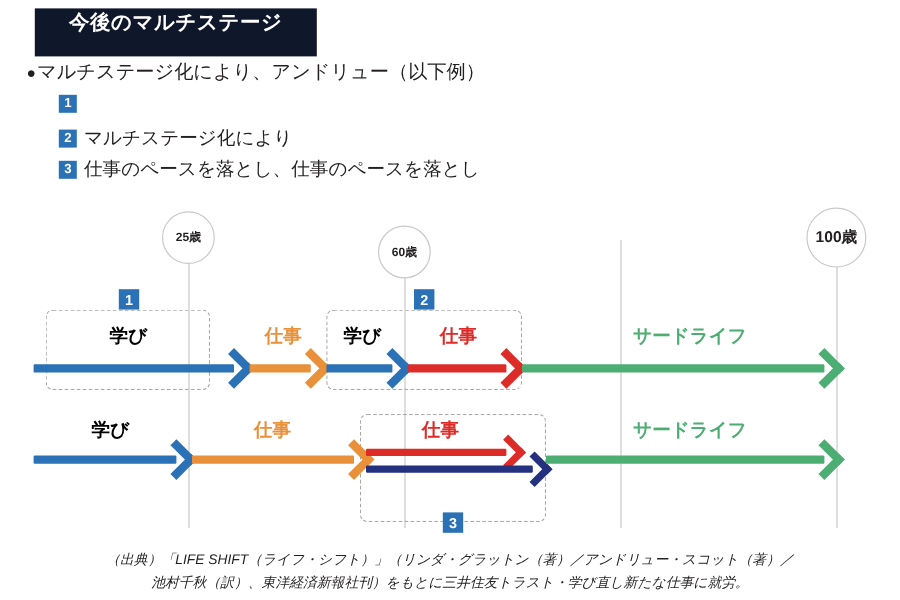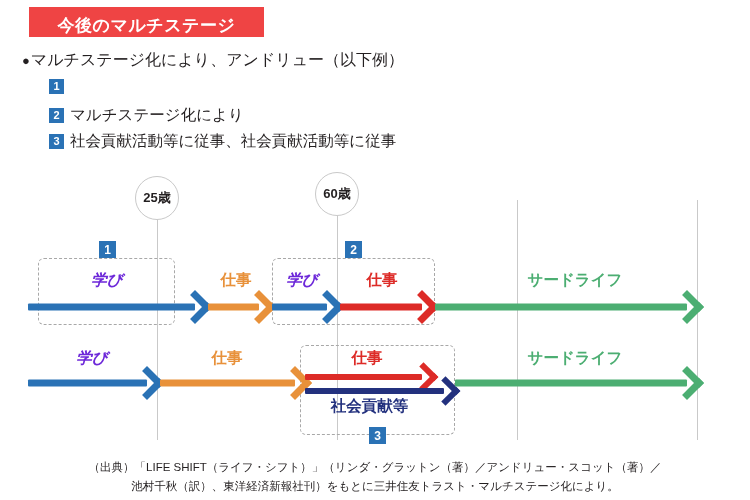--- a/index.html
+++ b/index.html
@@ -9,23 +9,23 @@
     font-family:"Liberation Sans","DejaVu Sans",sans-serif;
     color:#231f20;
     overflow:hidden;
     position:relative;
   }
   #root{position:relative;width:750px;height:500px;}
 
   
   .banner{
     position:absolute;left:29px;top:7px;
-    width:235px;height:30px;
-    background:#ef4444;
-    display:flex;align-items:flex-end;justify-content:center;
+    width:235px;height:40px;
+    background:#0f172a;
+    display:flex;align-items:flex-start;justify-content:center;
   }
   .banner-text{
     color:#ffffff;font-weight:bold;font-size:17px;letter-spacing:.5px;
     white-space:nowrap;
   }
 
   
   .bullet-line{
     position:absolute;left:22px;top:50px;
     font-size:16px;white-space:nowrap;display:flex;align-items:center;
@@ -44,21 +44,21 @@
     font-size:11px;font-weight:bold;line-height:1;margin-right:6px;
     flex:0 0 auto;
   }
   .li-text{}
 
   
   .age-circle{
     position:absolute;width:44px;height:44px;border-radius:50%;
     border:1px solid #c9c9c9;background:#fff;
     display:flex;align-items:center;justify-content:center;
-    font-size:13px;font-weight:bold;color:#231f20;
+    font-size:10px;font-weight:bold;color:#231f20;
     box-sizing:border-box;z-index:6;
   }
   .age-circle.wide{width:50px;height:50px;font-size:13px;}
   .vline{
     position:absolute;width:1px;background:#c9c9c9;z-index:1;
   }
 
   
   .dbox{
     position:absolute;border:1px dashed #a8a8a8;border-radius:6px;
@@ -85,38 +85,38 @@
   .arrow.green{color:#4cae72;}
   .arrow.green .bar{background:#4cae72;}
   .arrow.navy{color:#23317e;}
   .arrow.navy .bar{background:#23317e;}
 
   
   .seg-label{
     position:absolute;font-size:15.5px;font-weight:bold;white-space:nowrap;
     z-index:5;text-align:center;
   }
-  .c-blue{color:#6d28d9;font-style:italic;}
+  .c-blue{color:#000000;}
   .c-orange{color:#e8913a;}
   .c-red{color:#dd2b27;}
   .c-green{color:#4cae72;}
   .c-navy{color:#23317e;}
 
   .box-badge{
     position:absolute;width:17px;height:17px;background:#2a72b5;color:#fff;
     display:flex;align-items:center;justify-content:center;
     font-size:12px;font-weight:bold;z-index:7;line-height:1;
   }
 
   
   .footer{
     position:absolute;left:0;top:458px;width:750px;
     font-size:11.5px;line-height:19px;color:#231f20;text-align:center;
   }
-  .footer div{white-space:nowrap;}
+  .footer div{white-space:nowrap;font-style:italic;}
 </style>
 </head>
 <body>
 
 <div id="root">
 
   <div class="banner">
     <span class="banner-text">今後のマルチステージ</span>
   </div>
 
@@ -127,30 +127,31 @@
 
   <div class="list-item li1">
     <span class="num-badge">1</span>
   </div>
   <div class="list-item li2">
     <span class="num-badge">2</span>
     <span class="li-text">マルチステージ化により</span>
   </div>
   <div class="list-item li3">
     <span class="num-badge">3</span>
-    <span class="li-text">社会貢献活動等に従事、社会貢献活動等に従事</span>
+    <span class="li-text">仕事のペースを落とし、仕事のペースを落とし</span>
   </div>
 
   <div class="vline" style="left:157px;top:200px;height:240px;"></div>
   <div class="vline" style="left:337px;top:200px;height:240px;"></div>
   <div class="vline" style="left:517px;top:200px;height:240px;"></div>
   <div class="vline" style="left:697px;top:200px;height:240px;"></div>
 
   <div class="age-circle" style="left:135px;top:176px;">25歳</div>
-  <div class="age-circle" style="left:315px;top:172px;text-align:center;">60歳</div>
+  <div class="age-circle" style="left:315px;top:188px;text-align:center;">60歳</div>
+  <div class="age-circle wide" style="left:672px;top:173px;">100歳</div>
 
   <div class="dbox" style="left:38px;top:258px;width:137px;height:67px;"></div>
   <div class="box-badge" style="left:99px;top:241px;">1</div>
 
   <div class="dbox" style="left:272px;top:258px;width:163px;height:67px;"></div>
   <div class="box-badge" style="left:345px;top:241px;">2</div>
 
   <div class="seg-label c-blue" style="left:70px;top:270px;width:74px;">学び</div>
   <div class="seg-label c-orange" style="left:203px;top:270px;width:66px;">仕事</div>
   <div class="seg-label c-blue" style="left:274px;top:270px;width:56px;">学び</div>
@@ -177,21 +178,20 @@
     <div class="bar" style="width:252px;"></div>
       <div class="head"></div>
   </div>
 
   <div class="dbox" style="left:300px;top:345px;width:155px;height:90px;"></div>
   <div class="box-badge" style="left:369px;top:427px;">3</div>
 
   <div class="seg-label c-blue" style="left:55px;top:348px;width:74px;">学び</div>
   <div class="seg-label c-orange" style="left:190px;top:348px;width:74px;">仕事</div>
   <div class="seg-label c-red" style="left:330px;top:348px;width:74px;">仕事</div>
-  <div class="seg-label c-navy" style="left:307px;top:396px;width:125px;">社会貢献等</div>
   <div class="seg-label c-green" style="left:485px;top:348px;width:180px;">サードライフ</div>
 
   <div class="arrow blue" style="left:28px;top:372px;width:132px;height:22px;">
     <div class="bar" style="width:119px;"></div>
       <div class="head"></div>
   </div>
   <div class="arrow orange" style="left:160px;top:372px;width:148px;height:22px;">
     <div class="bar" style="width:135px;"></div>
       <div class="head"></div>
   </div>
@@ -203,16 +203,16 @@
     <div class="bar" style="width:139px;height:6px;"></div>
     <div class="head" style="width:15px;height:15px;border-top-width:6px;border-right-width:6px;"></div>
   </div>
   <div class="arrow green" style="left:455px;top:372px;width:245px;height:22px;">
     <div class="bar" style="width:232px;"></div>
       <div class="head"></div>
   </div>
 
   <div class="footer">
     <div>（出典）「LIFE SHIFT（ライフ・シフト）」（リンダ・グラットン（著）／アンドリュー・スコット（著）／</div>
-    <div>池村千秋（訳）、東洋経済新報社刊）をもとに三井住友トラスト・マルチステージ化により。</div>
+    <div>池村千秋（訳）、東洋経済新報社刊）をもとに三井住友トラスト・学び直し新たな仕事に就労。</div>
   </div>
 
 </div>
 
 </body></html>

